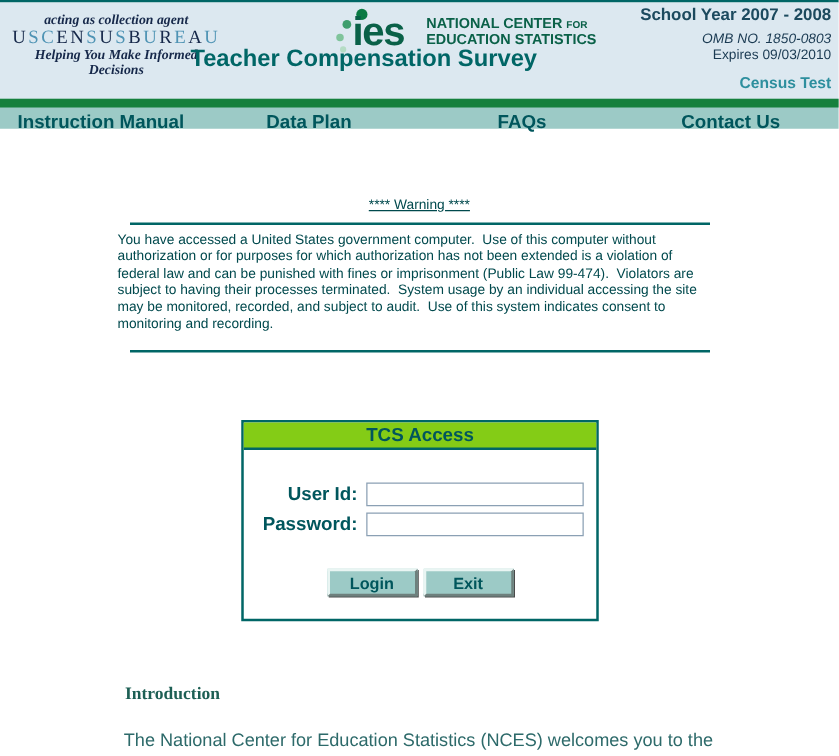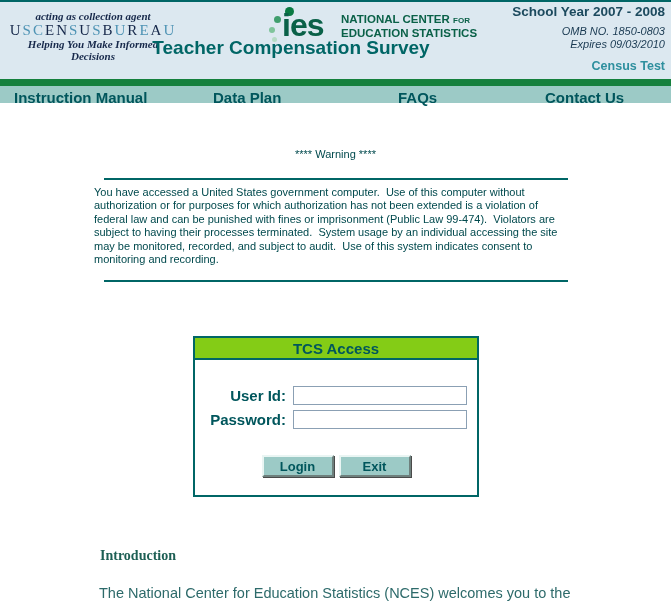--- a/index.html
+++ b/index.html
@@ -26,33 +26,33 @@
   .ies-dot4 { width: 5px; height: 5px; background: #b5dcc5; left: 4px; top: 30px; }
   .ies-acronym { position: absolute; left: 14px; top: 2px; font-size: 32px; font-weight: bold; letter-spacing: -1px; color: #0a6148; line-height: 32px; }
   .ies-textblock { position: absolute; left: 73px; top: 6px; color: #0a6148; font-weight: bold; font-size: 11.5px; line-height: 12px; white-space: nowrap; }
   .ies-for { font-size: 8px; }
 
   .survey-title { position: absolute; top: 35px; left: 0; width: 582px; text-align: center; font-size: 19px; font-weight: bold; color: #006666; }
 
   .header-right { position: absolute; top: 2px; right: 6px; text-align: right; }
   .school-year { font-size: 13.5px; font-weight: bold; color: #1c4a5e; }
   .omb-line { font-size: 11px; font-style: italic; color: #1a3a52; margin-top: 6px; }
-  .expires-line { font-size: 11px; font-style: italic; color: #1a3a52; margin-top: 1px; }
+  .expires-line { font-size: 11px; color: #1a3a52; margin-top: 1px; }
   .census-test { font-size: 12.5px; font-weight: bold; color: #2e8f9e; margin-top: 9px; }
 
   
   .nav { position: absolute; top: 79px; left: 0; width: 671px; height: 24px; background: #9ccac6; border-top: 7px solid #15803d; }
   .nav-item { position: absolute; top: 0; height: 23px; line-height: 23px; font-size: 15px; font-weight: bold; color: #00565c; cursor: pointer; white-space: nowrap; }
   .nav-item-0 { left: 14px; }
   .nav-item-1 { left: 213px; }
   .nav-item-2 { left: 398px; }
   .nav-item-3 { left: 545px; }
 
   
-  .warning-title { position: absolute; top: 148px; left: 0; width: 671px; text-align: center; font-size: 11px; color: #00494d; }
+  .warning-title { position: absolute; top: 158px; left: 0; width: 671px; text-align: center; font-size: 11px; color: #00494d; text-decoration: underline; }
   .rule { position: absolute; left: 104px; width: 464px; height: 2px; background: #006666; }
   .rule-1 { top: 178px; }
   .rule-2 { top: 280px; }
   .warning-para { position: absolute; top: 186px; left: 94px; width: 484px; text-align: left; font-size: 11px; line-height: 13.4px; color: #00494d; }
   .warning-line { white-space: pre; }
 
   
   .access-box { position: absolute; top: 336px; left: 193px; width: 286px; height: 161px; border: 2px solid #006666; background: #ffffff; }
   .access-header { height: 22px; background: #84cc16; border-bottom: 2px solid #006666; text-align: center; line-height: 22px; font-size: 15px; font-weight: bold; color: #00565c; }
   .form-row { display: flex; justify-content: flex-end; align-items: center; margin: 5px 10px 0 0; }

